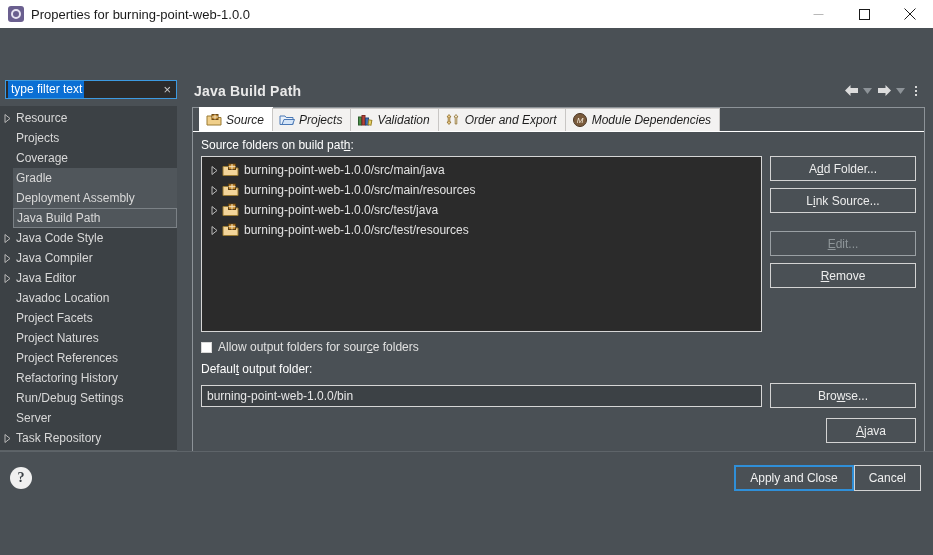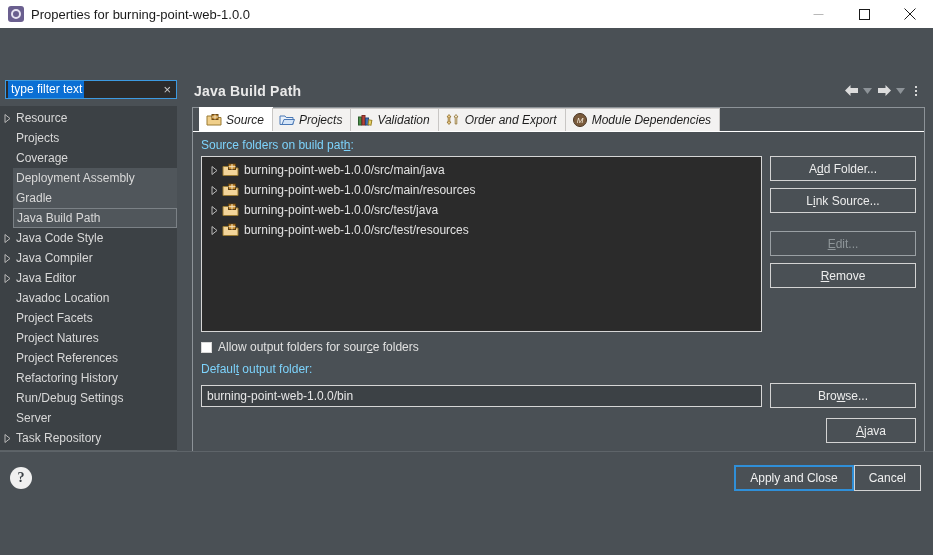--- a/index.html
+++ b/index.html
@@ -242,21 +242,21 @@
 
   .content {
     flex: 1 1 auto;
     background: #4a5055;
     padding: 6px 8px 0 8px;
     min-height: 0;
     display: flex; flex-direction: column;
     position: relative;
   }
   .lbl {
-    color: #7dd3fc; font-size: 12px;
+    color: #ffffff; font-size: 12px;
     margin-bottom: 4px;
   }
   .lbl u { text-decoration: underline; }
 
   .list-row {
     display: flex;
     flex: 1 1 auto;
     min-height: 0;
     text-align: right;
   }
@@ -444,25 +444,25 @@
             <div class="tree-item">
               <span class="twisty"></span>
               <span class="t-label">Projects</span>
             </div>
             <div class="tree-item">
               <span class="twisty"></span>
               <span class="t-label">Coverage</span>
             </div>
             <div class="tree-item hover">
               <span class="twisty"></span>
+              <span class="t-label">Gradle</span>
+            </div>
+            <div class="tree-item hover">
+              <span class="twisty"></span>
               <span class="t-label">Deployment Assembly</span>
-            </div>
-            <div class="tree-item hover">
-              <span class="twisty"></span>
-              <span class="t-label">Gradle</span>
             </div>
             <div class="tree-item selected">
               <span class="twisty"></span>
               <span class="t-label">Java Build Path</span>
             </div>
             <div class="tree-item">
               <span class="twisty">
                 <svg width="7" height="9" viewBox="0 0 7 9">
                   <path d="M1 0.5 L6 4.5 L1 8.5 Z" fill="none" stroke="#b9b9b9" stroke-width="1"></path>
                 </svg>

